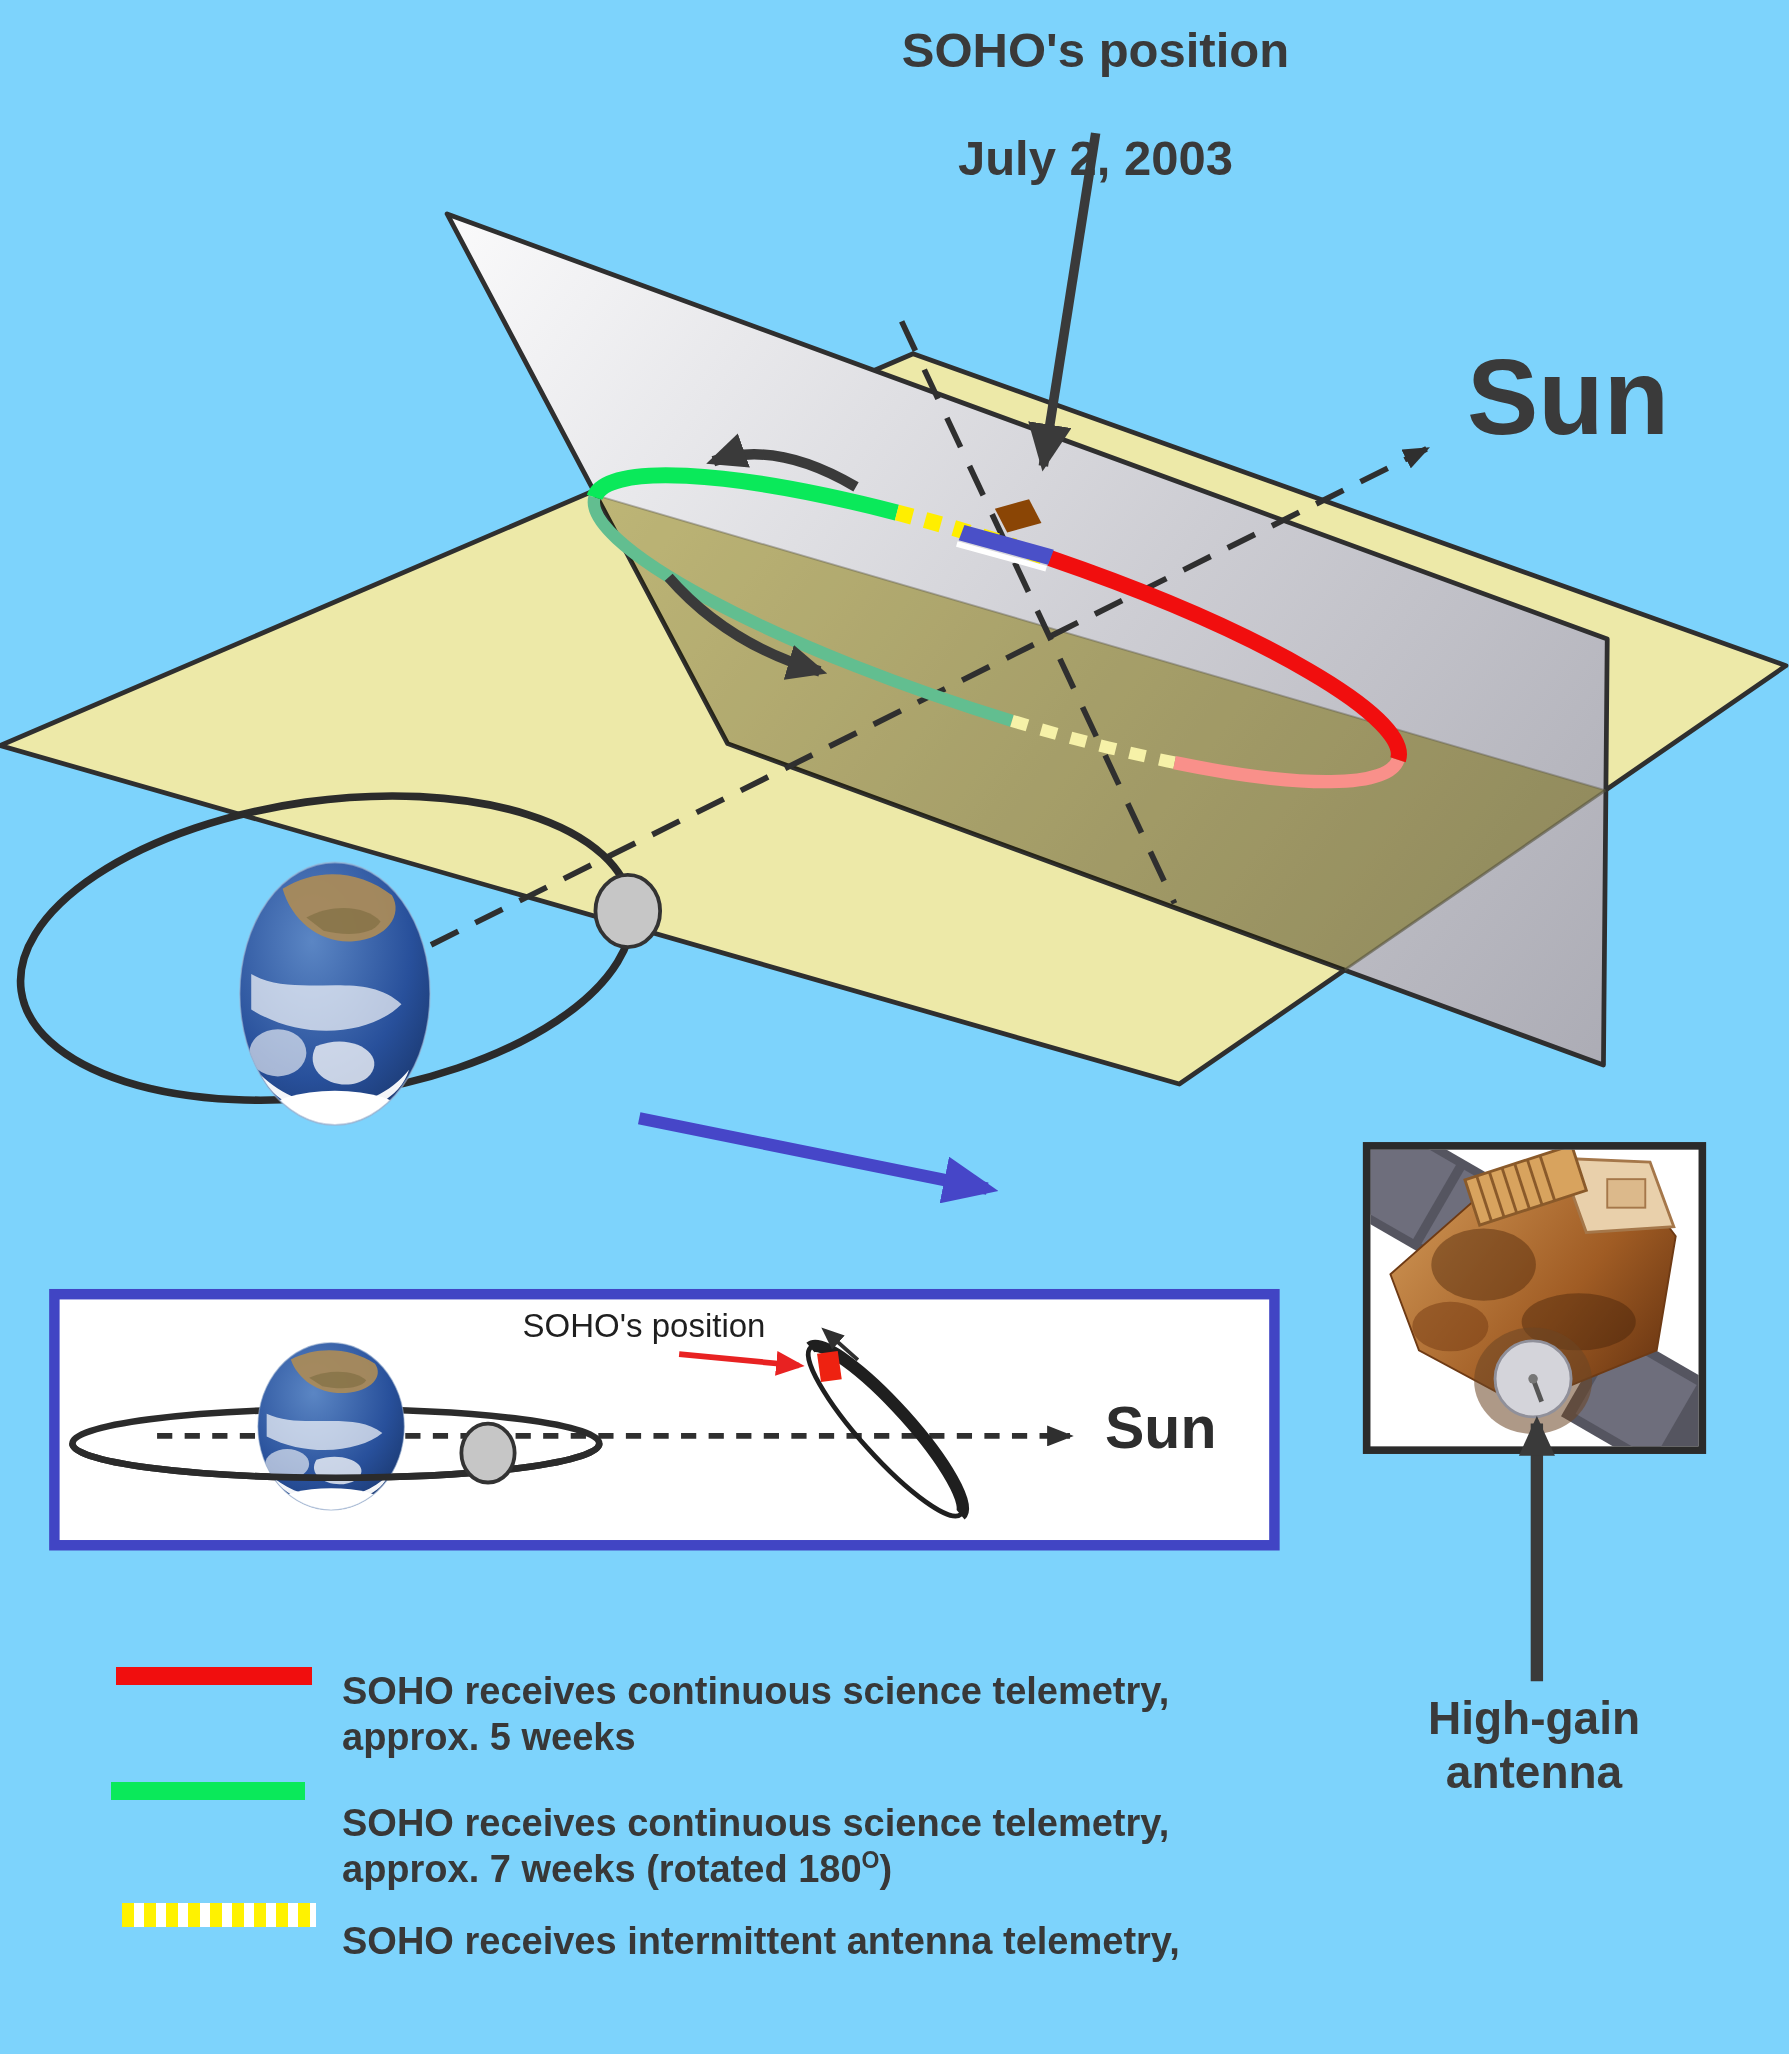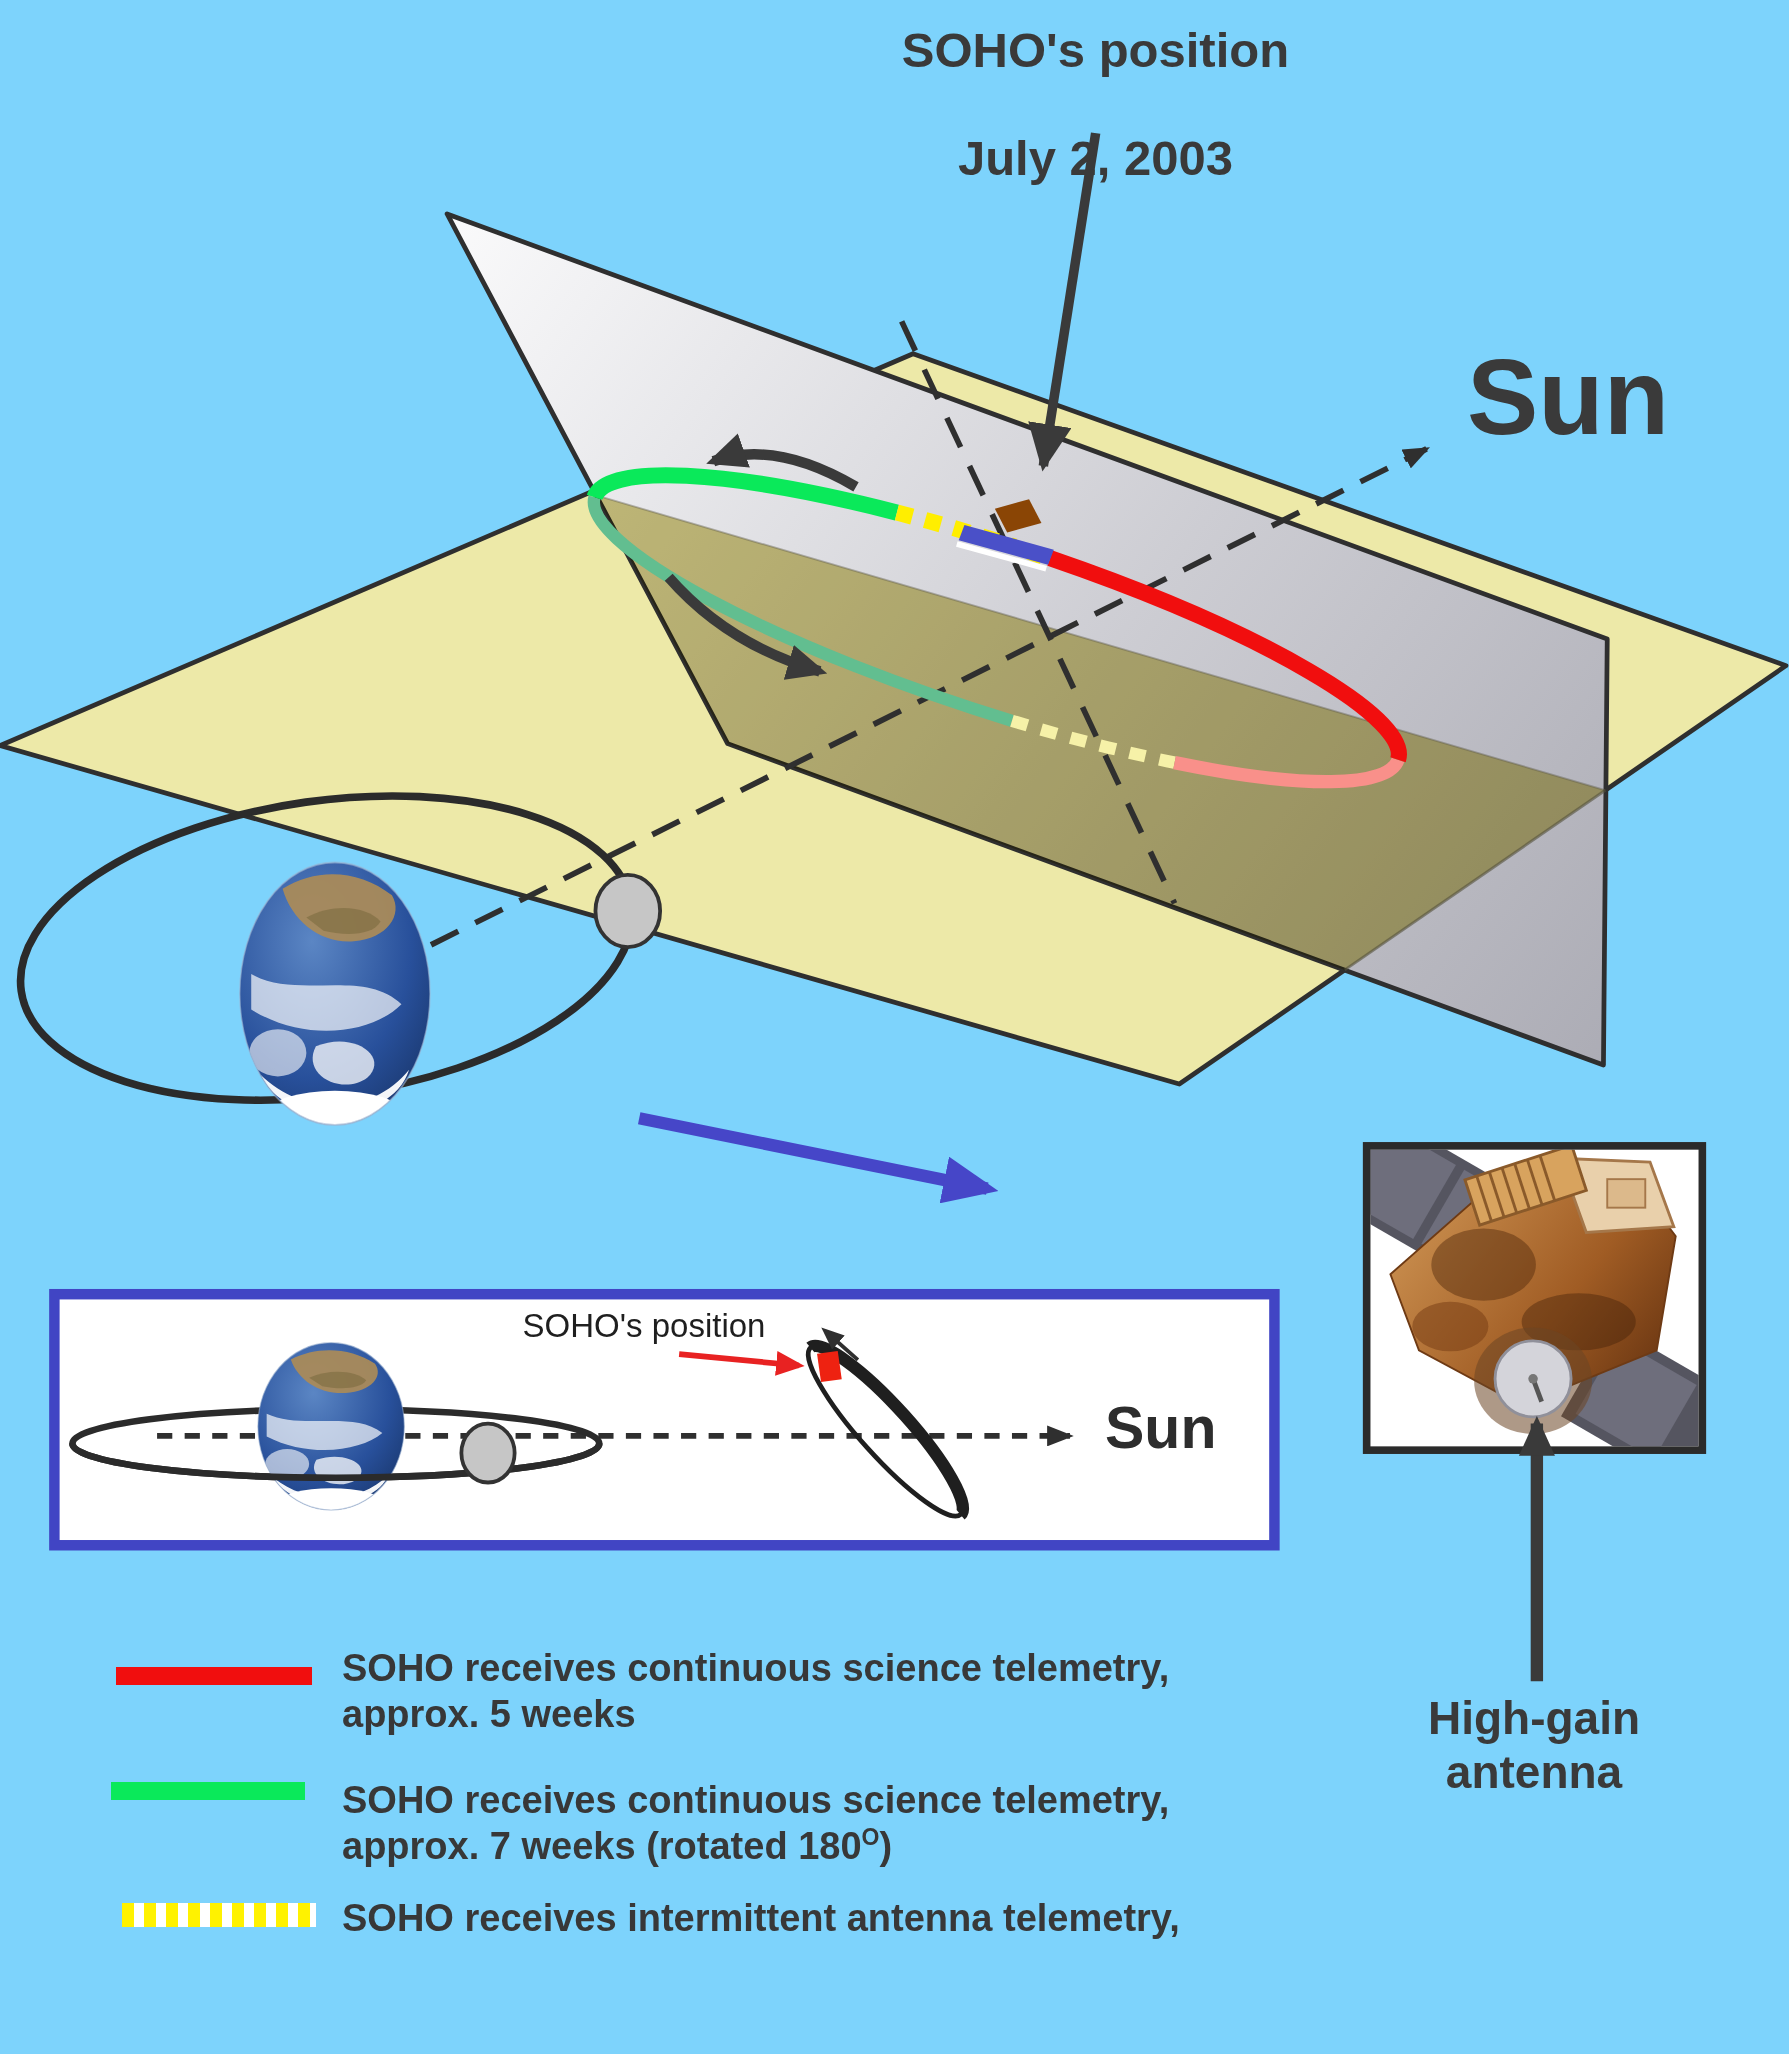--- a/index.html
+++ b/index.html
@@ -6,21 +6,21 @@
   #canvas{position:relative;width:1790px;height:2054px;background:#7dd3fc;overflow:hidden;
           font-family:"Liberation Sans",sans-serif;}
   #scene{position:absolute;left:0;top:0;}
   .lbl{position:absolute;color:#3a3a3a;font-weight:bold;white-space:pre-line;}
   .title{left:620px;top:23px;width:951px;text-align:center;font-size:49px;line-height:54px;}
   .sun-main{left:1467px;top:335px;font-size:107px;}
   .inset-label{left:454px;top:1307px;width:380px;text-align:center;font-size:33px;font-weight:400;color:#1f1f1f;}
   .inset-sun{left:1105px;top:1394px;font-size:59px;color:#2d2d2d;}
   .caption{left:1339px;top:1691px;width:390px;text-align:center;font-size:46px;}
   .legend-row{position:absolute;left:0;top:0;width:1790px;height:0;}
-  .legend-text{position:absolute;left:342px;width:1094px;font-size:38px;line-height:46px;font-weight:bold;color:#383838;}
+  .legend-text{position:absolute;left:342px;width:1094px;font-size:38px;line-height:46px;font-weight:bold;color:#383838;margin-top:23px;}
   .legend-swatch{position:absolute;}
   .sw-red{left:116px;top:1667px;width:196px;height:18px;background:#F10E0E;}
   .sw-green{left:111px;top:1782px;width:194px;height:18px;background:#0AE95A;}
   .sw-ydash{left:122px;top:1903px;width:194px;height:24px;
             background:repeating-linear-gradient(90deg,#FFF200 0 12.4px,#ffffff 12.4px 22px);}
   .t1{top:1645px;} .t2{top:1777px;} .t3{top:1895px;}
   sup.deg{font-size:23px;vertical-align:super;line-height:0;}
 </style>
 </head>
 <body>

